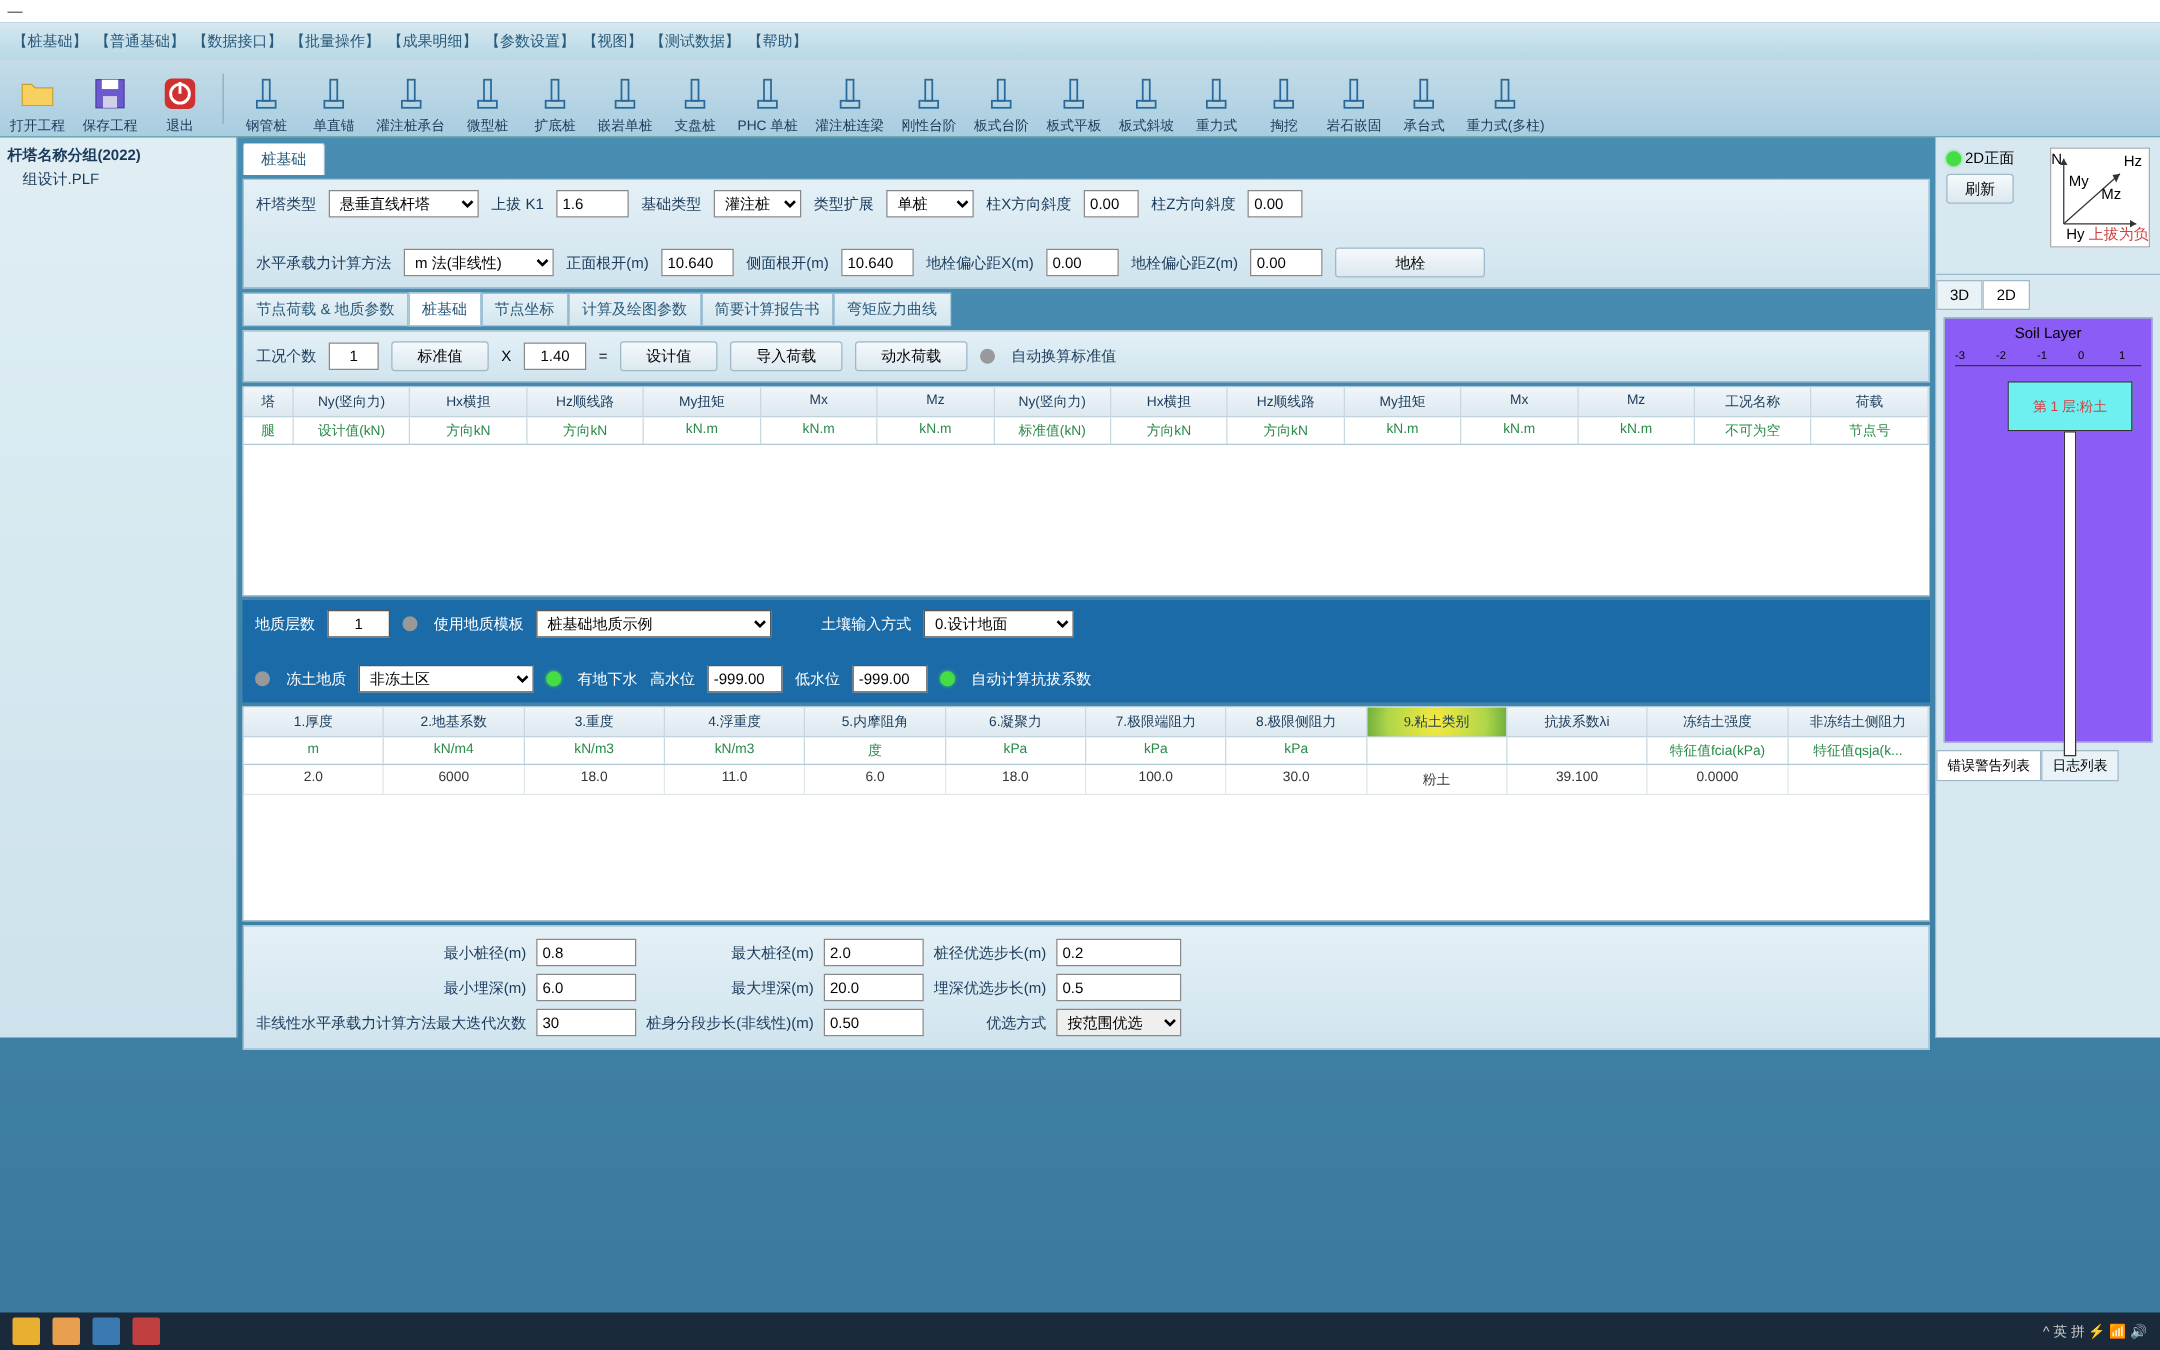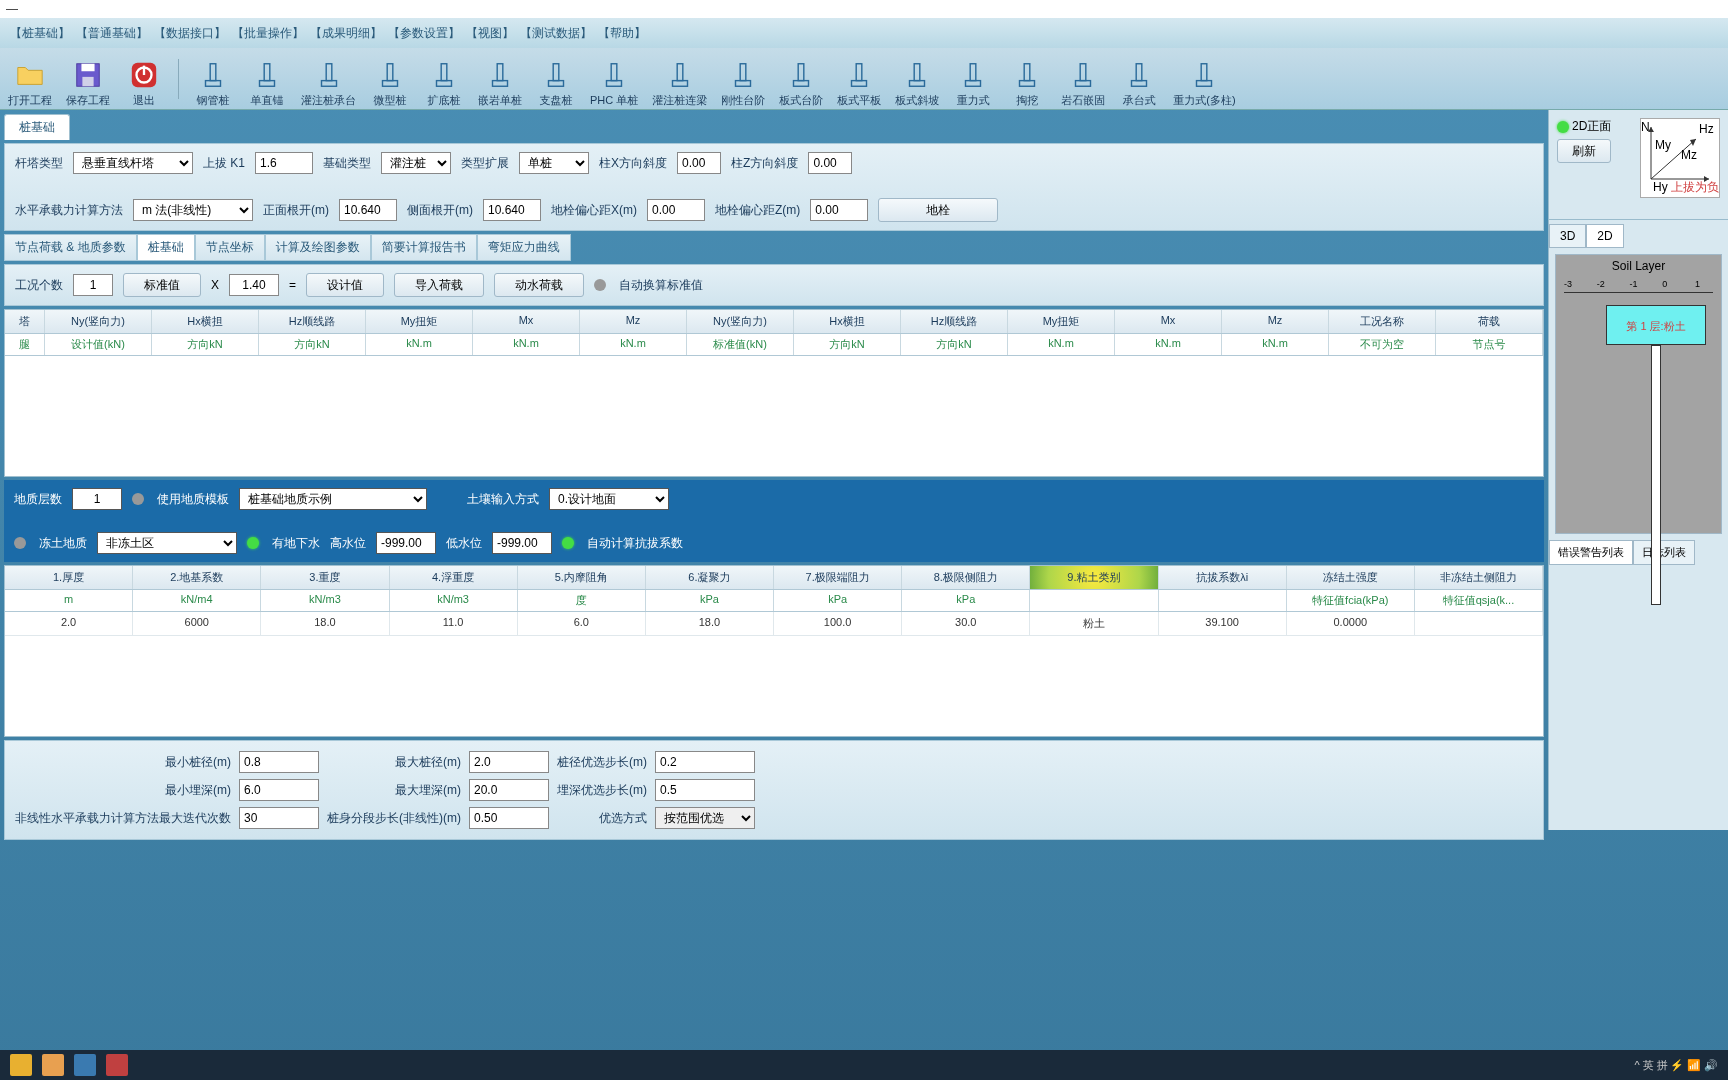--- a/index.html
+++ b/index.html
@@ -49,38 +49,38 @@
 .grid-row { display: flex; border-bottom: 1px solid #e0e8ec; }
 .gc { flex: 1; text-align: center; padding: 4px 2px; border-right: 1px solid #e0e8ec; color: #333; font-size: 11px; }
 
 .blue-strip { background: #1b6ba8; padding: 8px 10px; display: flex; align-items: center; gap: 10px; color: #fff; flex-wrap: wrap; }
 .blue-strip label { color: #fff; }
 .blue-strip input[type=text], .blue-strip select { height: 22px; border: 1px solid #555; padding: 0 4px; background: #fff; }
 .radio-dot { width: 12px; height: 12px; border-radius: 50%; display: inline-block; vertical-align: middle; margin-right: 3px; }
 .radio-dot.green { background: #4d4; box-shadow: 0 0 3px #4d4; }
 .radio-dot.off { background: #999; }
 
-.hl-cell { background: radial-gradient(circle, #fbea3e 0%, #aed64a 70%, #6fae3c 100%); }
+.hl-cell { background: radial-gradient(circle, #fbea3e 0%, #aed64a 70%, #6fae3c 100%); font-family: Liberation Serif, serif; }
 
 .bottom-panel { background: linear-gradient(to bottom, #e4f0f6, #d0e4ee); padding: 10px; border: 1px solid #a8c8d8; display: flex; gap: 20px; }
 .bottom-left { display: grid; grid-template-columns: auto 80px auto 80px auto 100px; gap: 6px 8px; align-items: center; }
 .bottom-left label { text-align: right; color: #1a3a5a; }
 .bottom-left input, .bottom-left select { height: 22px; border: 1px solid #888; padding: 0 4px; }
 .bottom-right { display: grid; grid-template-columns: repeat(3, 100px); gap: 10px; align-content: center; }
 .bottom-right .btn { width: 100%; height: 30px; }
 
 .preview-box { height: 110px; padding: 8px; background: #d8e8f0; border-bottom: 1px solid #9bc; position: relative; }
 .preview-box .axes { position: absolute; right: 8px; top: 8px; width: 80px; height: 80px; border: 1px solid #aaa; background: #fff; font-size: 9px; }
 .mini-btn { height: 24px; padding: 0 14px; background: linear-gradient(to bottom, #f5f9fb, #dce8f0); border: 1px solid #a0b8c8; border-radius: 3px; cursor: pointer; margin-top: 4px; }
 
 .view-tabs { display: flex; margin-top: 4px; }
 .view-tab { padding: 4px 10px; border: 1px solid #a0b8c8; background: #e8f2f7; cursor: pointer; }
 .view-tab.active { background: #fff; }
 
-.soil-preview { background: #a3a3a3; margin: 6px; height: 280px; border: 1px solid #a0b8c8; position: relative; font-size: 10px; }
+.soil-preview { background: #8b5cf6; margin: 6px; height: 340px; border: 1px solid #a0b8c8; position: relative; font-size: 10px; }
 .soil-header { text-align: center; padding: 4px; }
 .ruler { height: 16px; border-bottom: 1px solid #333; position: relative; margin: 0 8px; }
 .tick { position: absolute; font-size: 9px; top: 2px; }
 .soil-layer { position: absolute; left: 50px; top: 50px; width: 100px; height: 40px; background: #6ff0f0; border: 1px solid #333; text-align: center; line-height: 40px; color: #d04040; font-size: 11px; }
 .pile { position: absolute; left: 95px; top: 90px; width: 10px; height: 260px; border: 1px solid #333; background: #fff; }
 
 .log-tabs { display: flex; }
 .log-tab { padding: 4px 8px; border: 1px solid #a0b8c8; background: #e8f2f7; cursor: pointer; font-size: 11px; }
 .log-tab.active { background: #fff; }
 .log-body { background: #fff; height: 100px; padding: 6px; font-size: 11px; color: #333; overflow: hidden; }
@@ -299,20 +299,24 @@
           <rect x="13" y="4" width="6" height="18" fill="none" stroke="#2a6a9a" stroke-width="1.5"></rect>
           <rect x="8" y="22" width="16" height="6" fill="none" stroke="#2a6a9a" stroke-width="1.5"></rect>
         </svg>
       </div>
       <div class="label">重力式(多柱)</div>
     </div>
   </div>
 
 <div class="main">
 
+  <div class="sidebar">
+    <div class="tree-root">杆塔名称分组(2022)</div>
+    <div class="tree-item">组设计.PLF</div>
+  </div>
 
   <div class="content">
     <div class="tab-header">
       <div class="tab active">桩基础</div>
     </div>
 
     <div class="form-strip" style="flex-wrap:wrap;">
       <label>杆塔类型</label>
       <select><option>悬垂直线杆塔</option></select>
       <label>上拔 K1</label>

